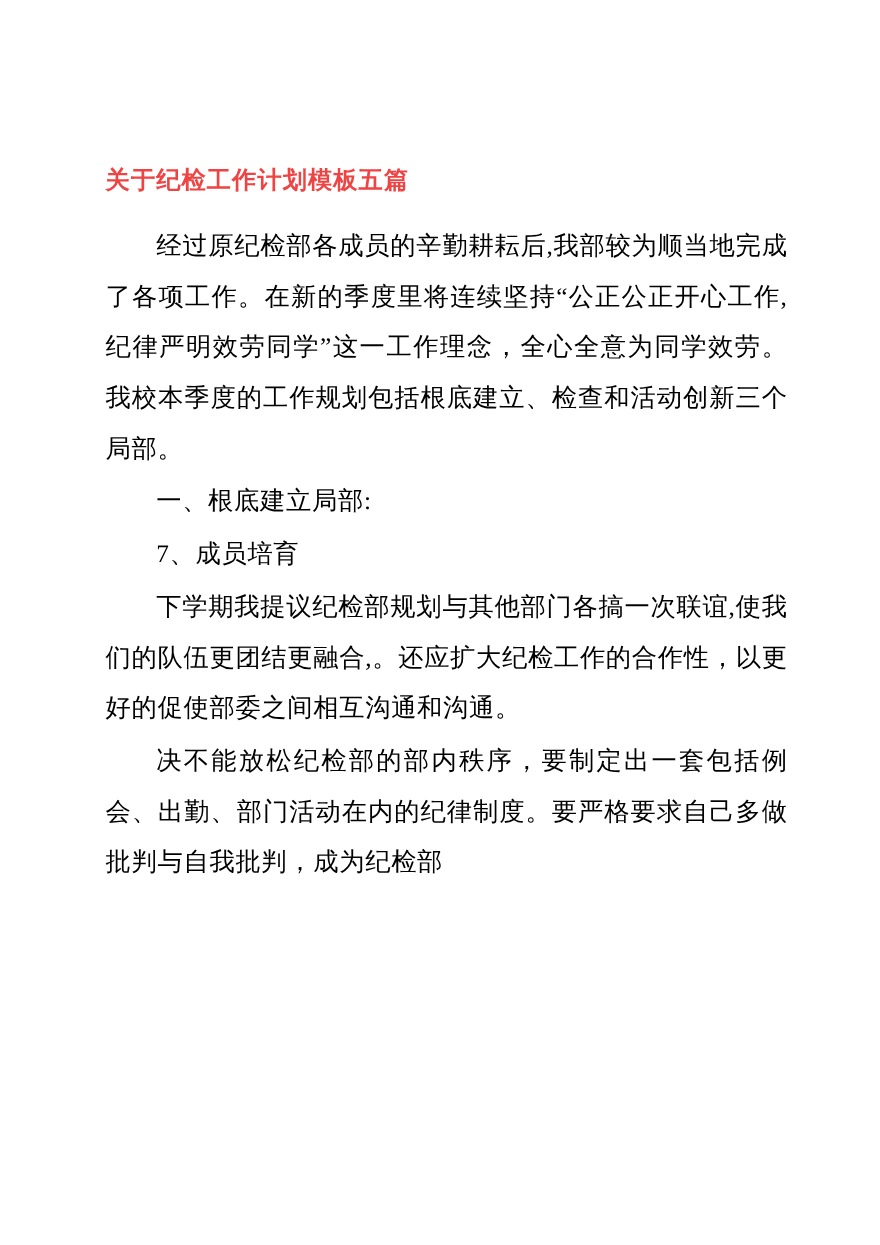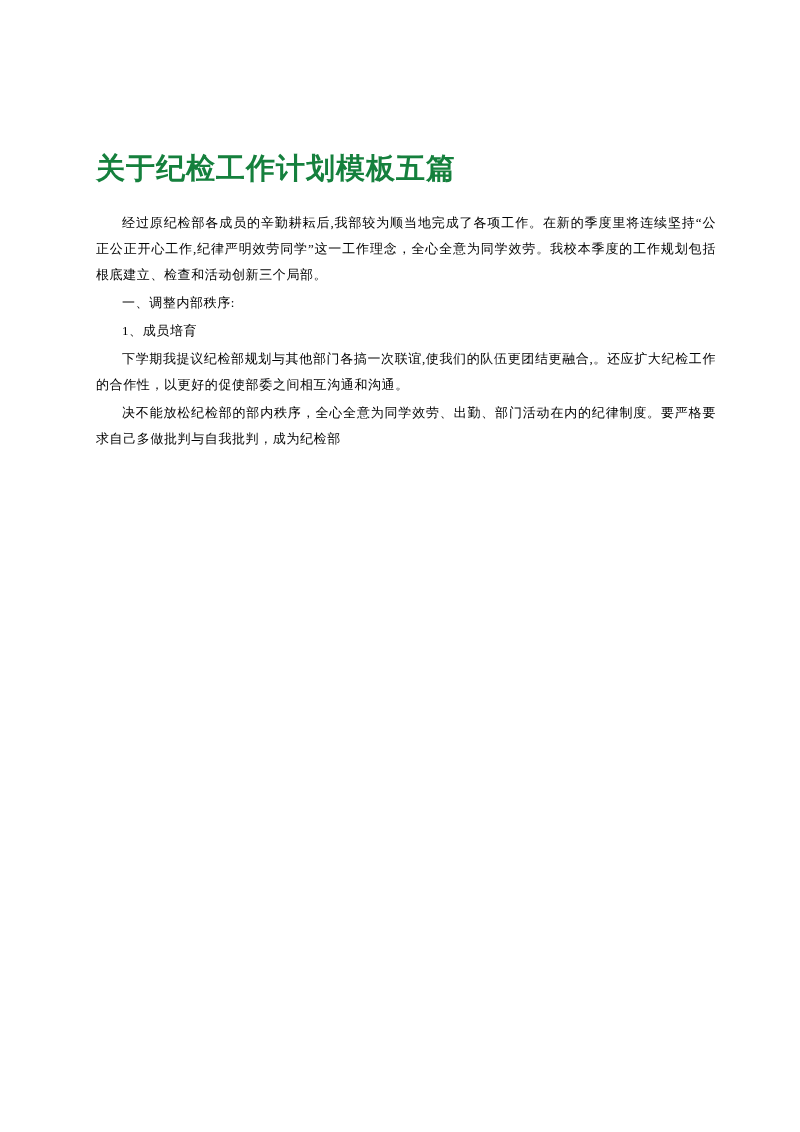--- a/index.html
+++ b/index.html
@@ -22,49 +22,49 @@
     padding: 0;
     overflow: hidden;
   }
   .content {
     position: absolute;
     left: 96px;
     top: 150px;
     width: 620px;
   }
   .doc-title {
-    font-size: 29px;
+    font-size: 22px;
     font-weight: bold;
     letter-spacing: 1px;
-    color: #15803d;
+    color: #ef4444;
     margin: 0 0 22px 0;
     line-height: 1.3;
     font-family: "Liberation Serif", "DejaVu Serif", serif;
   }
   .para {
-    font-size: 13px;
+    font-size: 23px;
     line-height: 2.0;
     text-align: justify;
     text-justify: inter-ideograph;
     margin: 0 0 2px 0;
     text-indent: 2em;
     letter-spacing: 0.6px;
   }
   .footer-space {
     height: 40px;
   }
 </style>
 </head>
 <body>
 
 <div class="page">
   <div class="content">
     <h1 class="doc-title">关于纪检工作计划模板五篇</h1>
 
     <p class="para">经过原纪检部各成员的辛勤耕耘后,我部较为顺当地完成了各项工作。在新的季度里将连续坚持“公正公正开心工作,纪律严明效劳同学”这一工作理念，全心全意为同学效劳。我校本季度的工作规划包括根底建立、检查和活动创新三个局部。</p>
-    <p class="para">一、调整内部秩序:</p>
-    <p class="para">1、成员培育</p>
+    <p class="para">一、根底建立局部:</p>
+    <p class="para">7、成员培育</p>
     <p class="para">下学期我提议纪检部规划与其他部门各搞一次联谊,使我们的队伍更团结更融合,。还应扩大纪检工作的合作性，以更好的促使部委之间相互沟通和沟通。</p>
-    <p class="para">决不能放松纪检部的部内秩序，全心全意为同学效劳、出勤、部门活动在内的纪律制度。要严格要求自己多做批判与自我批判，成为纪检部</p>
+    <p class="para">决不能放松纪检部的部内秩序，要制定出一套包括例会、出勤、部门活动在内的纪律制度。要严格要求自己多做批判与自我批判，成为纪检部</p>
 
     <div class="footer-space"></div>
   </div>
 </div>
 
 </body></html>

